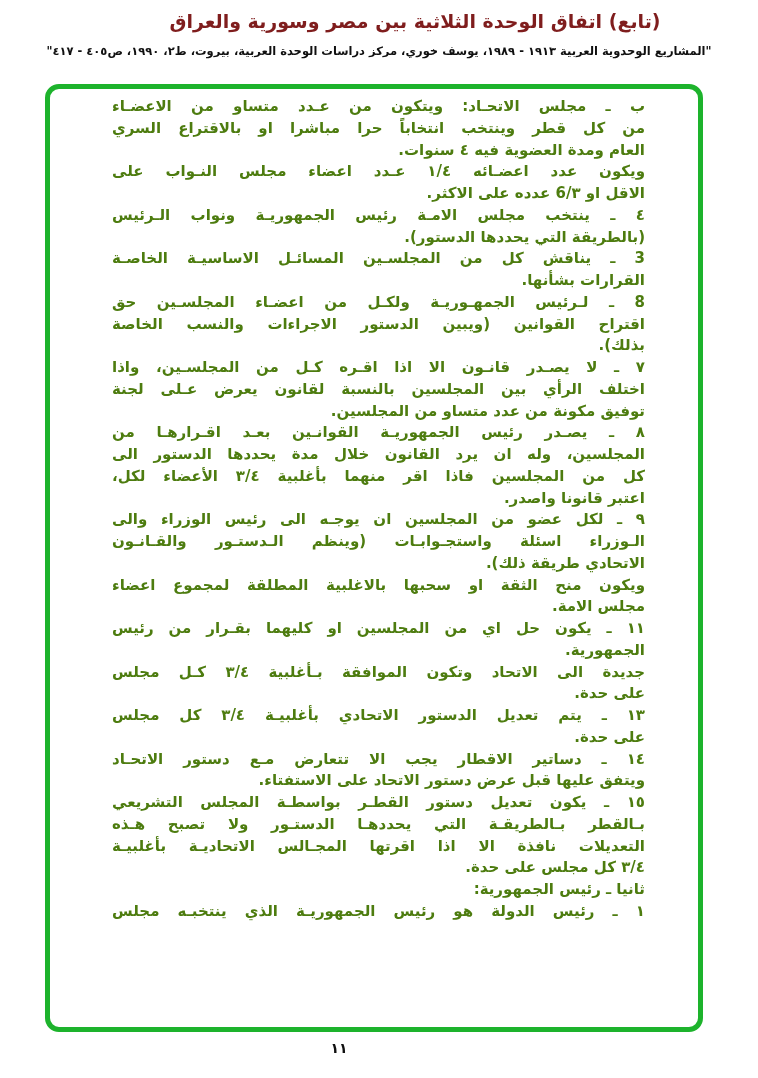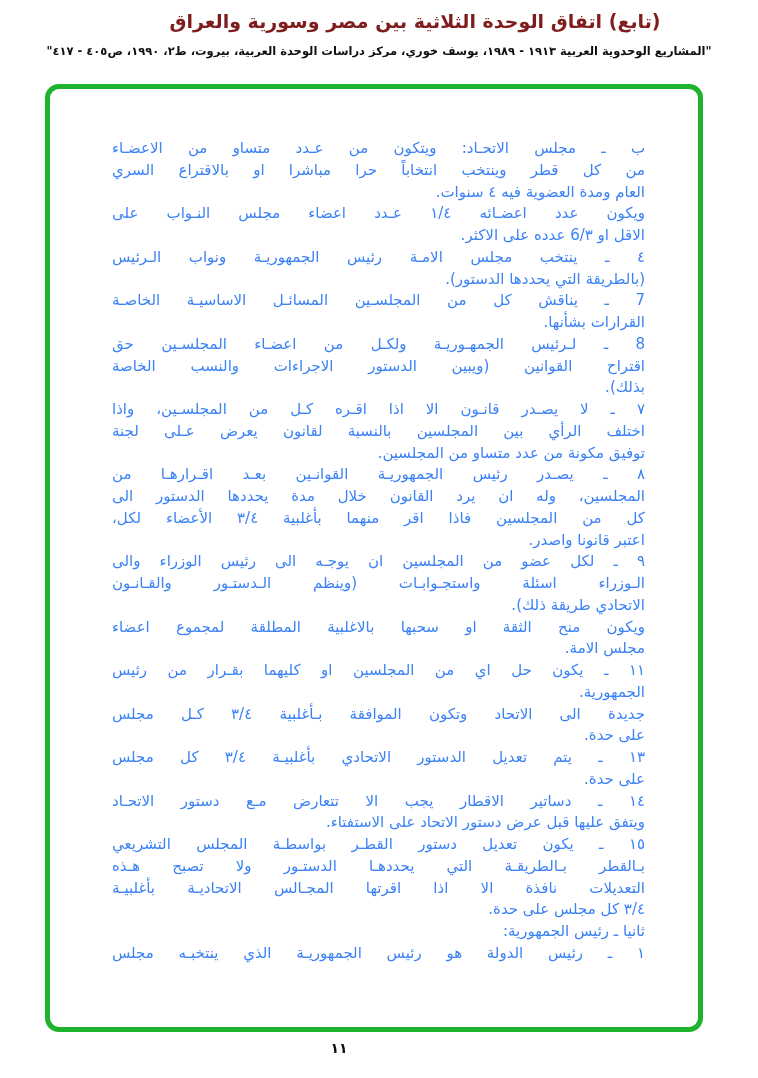--- a/index.html
+++ b/index.html
@@ -17,21 +17,21 @@
     position:absolute;top:44px;left:0;width:758px;text-align:center;
     direction:rtl;font-size:11.5px;font-weight:bold;color:#101010;
   }
   .doc-frame{
     position:absolute;left:45px;top:84px;width:658px;height:948px;
     box-sizing:border-box;border:5px solid #1db32c;border-radius:14px;
     background:transparent;
   }
   .text-block{
     position:absolute;left:112px;top:96px;width:533px;
-    direction:rtl;font-size:15px;font-weight:normal;color:#3b82f6;margin-top:42px;
+    direction:rtl;font-size:15px;font-weight:bold;color:#4d7c0f;
   }
   .text-line{
     height:21.75px;line-height:21.75px;white-space:nowrap;
   }
   .text-line.j{
     white-space:normal;text-align:justify;text-align-last:justify;
   }
   .text-line.r{
     white-space:normal;text-align:right;
   }
@@ -51,21 +51,21 @@
 <div class="doc-frame" style="border-color: rgb(29, 179, 44);"></div>
 
 <div class="text-block" id="text-block">
     <div class="text-line j">ب ـ مجلس الاتحـاد: ويتكون من عـدد متساو من الاعضـاء</div>
     <div class="text-line j">من كل قطر وينتخب انتخاباً حرا مباشرا او بالاقتراع السري</div>
     <div class="text-line r">العام ومدة العضوية فيه ٤ سنوات.</div>
     <div class="text-line j">ويكون عدد اعضـائه ١/٤ عـدد اعضاء مجلس النـواب على</div>
     <div class="text-line r">الاقل او 6/٣ عدده على الاكثر.</div>
     <div class="text-line j">٤ ـ ينتخب مجلس الامـة رئيس الجمهوريـة ونواب الـرئيس</div>
     <div class="text-line r">(بالطريقة التي يحددها الدستور).</div>
-    <div class="text-line j">7 ـ يناقش كل من المجلسـين المسائـل الاساسيـة الخاصـة</div>
+    <div class="text-line j">3 ـ يناقش كل من المجلسـين المسائـل الاساسيـة الخاصـة</div>
     <div class="text-line r">القرارات بشأنها.</div>
     <div class="text-line j">8 ـ لـرئيس الجمهـوريـة ولكـل من اعضـاء المجلسـين حق</div>
     <div class="text-line j">اقتراح القوانين (ويبين الدستور الاجراءات والنسب الخاصة</div>
     <div class="text-line r">بذلك).</div>
     <div class="text-line j">٧ ـ لا يصـدر قانـون الا اذا اقـره كـل من المجلسـين، واذا</div>
     <div class="text-line j">اختلف الرأي بين المجلسين بالنسبة لقانون يعرض عـلى لجنة</div>
     <div class="text-line r">توفيق مكونة من عدد متساو من المجلسين.</div>
     <div class="text-line j">٨ ـ يصـدر رئيس الجمهوريـة القوانـين بعـد اقـرارهـا من</div>
     <div class="text-line j">المجلسين، وله ان يرد القانون خلال مدة يحددها الدستور الى</div>
     <div class="text-line j">كل من المجلسين فاذا اقر منهما بأغلبية ٣/٤ الأعضاء لكل،</div>

